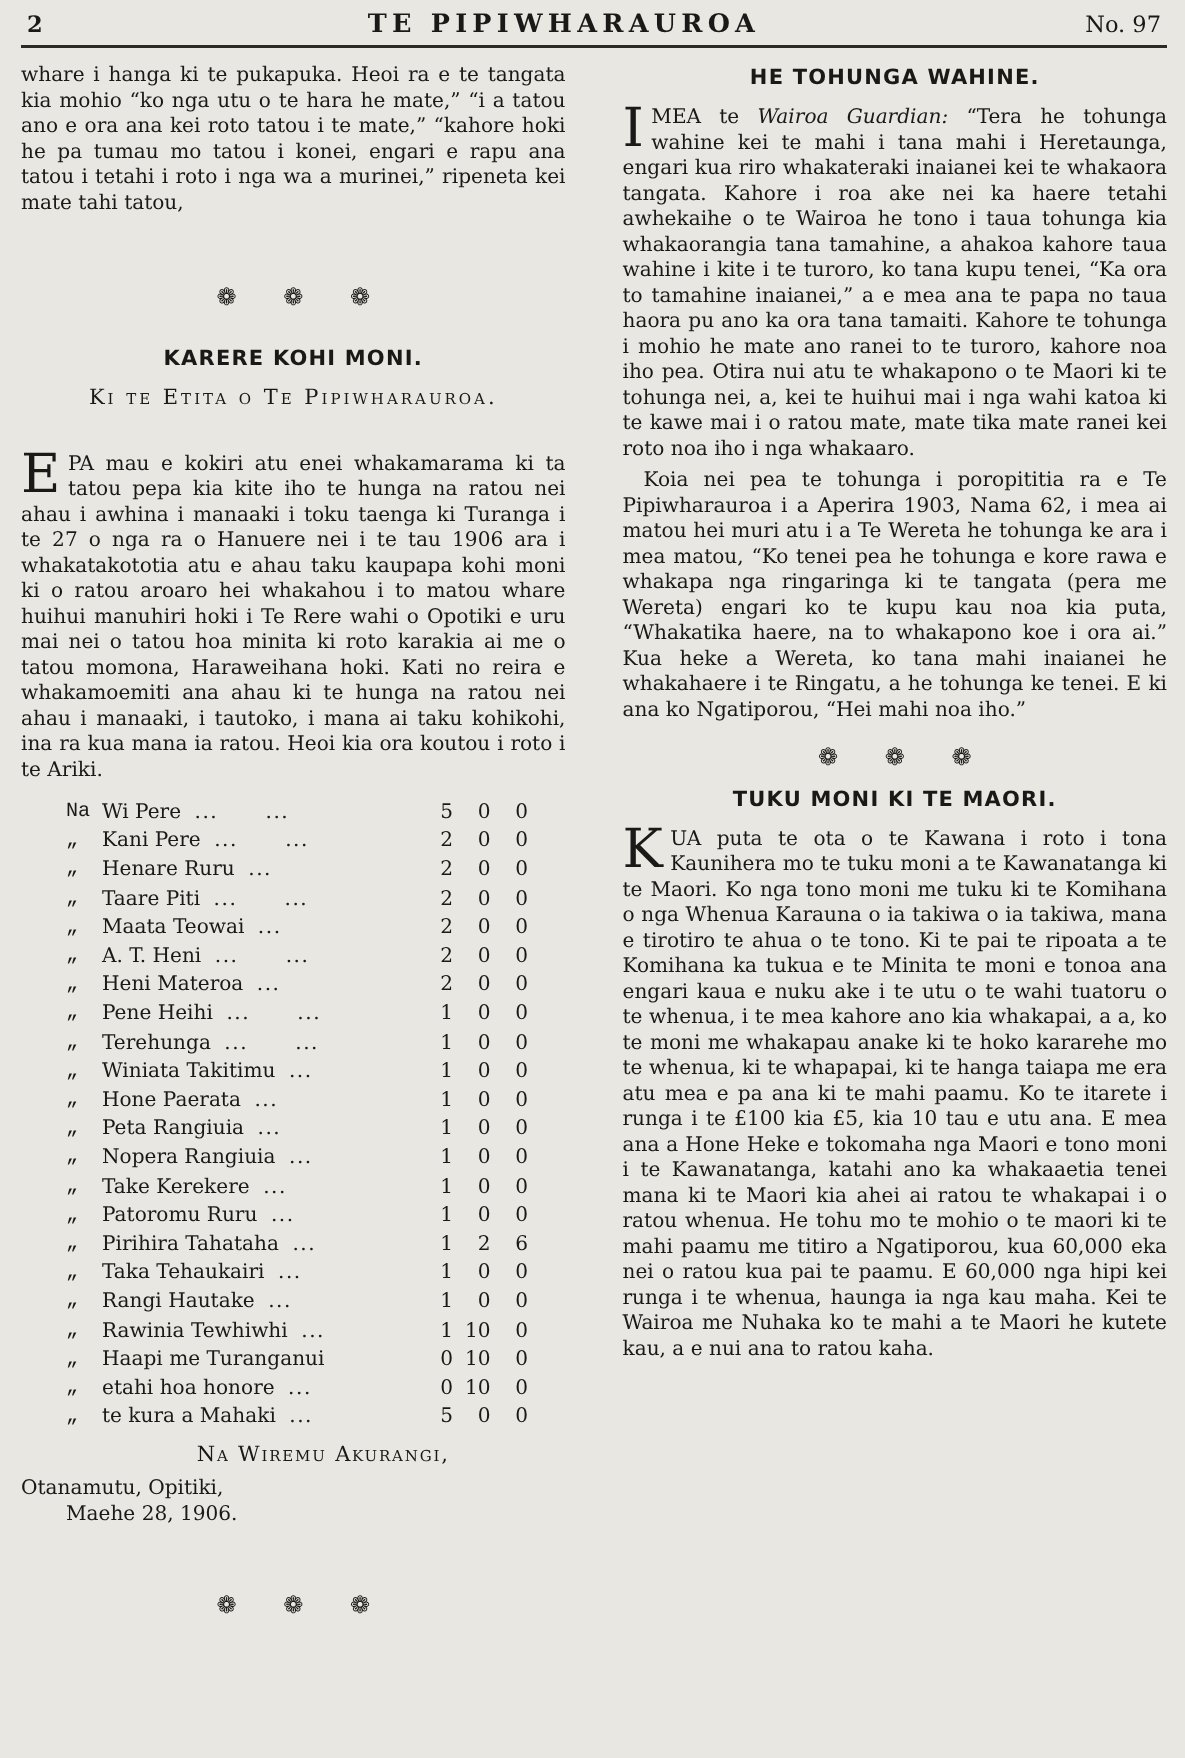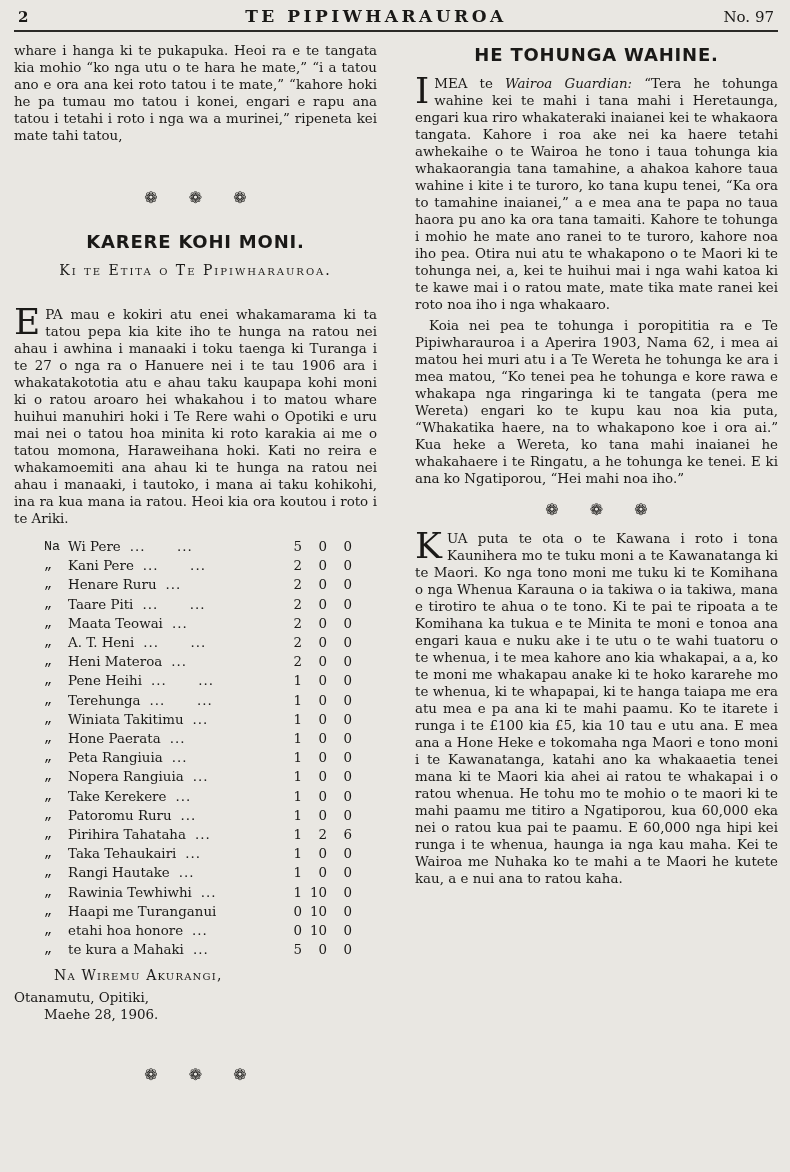--- a/index.html
+++ b/index.html
@@ -30,21 +30,21 @@
   .orn-row { text-align: center; font-size: 16px; }
   .orn-glyph { margin: 0 13px; }
   .orn-left-top { margin: 44px 0 24px; }
   .orn-left-bottom { margin: 42px 0 0; }
   .orn-right-mid { margin: 13px 0 11px; }
 
   
   .article-title {
     text-align: center; font-weight: bold; letter-spacing: 0.8px;
     font-family: "DejaVu Sans", "Liberation Sans", sans-serif;
-    font-size: 18px; margin: 2px 0 10px;
+    font-size: 14px; margin: 2px 0 10px;
   }
   .article-subtitle {
     text-align: center; font-variant: small-caps; letter-spacing: 2px;
     font-size: 14px; margin: 0 0 28px;
   }
 
   .dropcap {
     float: left; font-size: 36px; line-height: 29px;
     padding: 1px 5px 0 0; font-weight: normal;
   }
@@ -52,21 +52,21 @@
   .para-gap { margin-top: 4px; }
 
   
   .donation-table { margin: 10px 0 6px 30px; width: 308px; font-size: 13.4px; }
   .donation-row { display: flex; line-height: 19.2px; }
   .don-prefix { width: 24px; font-family: Liberation Mono, monospace; }
   .don-name { white-space: nowrap; }
   .don-leader { flex: 1; white-space: pre; padding-left: 9px; overflow: hidden; letter-spacing: 1px; }
   .don-amt { width: 25px; text-align: right; flex: none; }
 
-  .signature { font-variant: small-caps; letter-spacing: 1.2px; font-size: 14px; margin: 8px 0 6px 40px; }
+  .signature { text-align: center; font-variant: small-caps; letter-spacing: 1.2px; font-size: 14px; margin: 8px 0 6px 40px; }
   .address-line { font-size: 13.4px; line-height: 17px; }
   .date-line { font-size: 13.4px; line-height: 17px; margin-left: 30px; }
   .source-italic { font-style: italic; }
 </style>
 </head>
 <body>
 
 <div class="page">
 
   <div class="header-bar">
@@ -297,20 +297,21 @@
         <p class="body-text indent para-gap">Koia nei pea te tohunga i poropititia ra e Te Pipiwharauroa i a Aperira 1903, Nama 62, i mea ai matou hei muri atu i a Te Wereta he tohunga ke ara i mea matou, “Ko tenei pea he tohunga e kore rawa e whakapa nga ringaringa ki te tangata (pera me Wereta) engari ko te kupu kau noa kia puta, “Whakatika haere, na to whakapono koe i ora ai.”  Kua heke a Wereta, ko tana mahi inaianei he whakahaere i te Ringatu, a he tohunga ke tenei.  E ki ana ko Ngatiporou, “Hei mahi noa iho.”</p>
       </div>
 
       <div class="orn-row orn-right-mid">
         <span class="orn-glyph">❁</span>
         <span class="orn-glyph">❁</span>
         <span class="orn-glyph">❁</span>
       </div>
 
       <div>
+        <h2 class="article-title">TUKU MONI KI TE MAORI.</h2>
         <p class="body-text">
           <span class="dropcap">K</span><span>UA puta te ota o te Kawana i roto i tona Kaunihera mo te tuku moni a te Kawanatanga ki te Maori.  Ko nga tono moni me tuku ki te Komihana o nga Whenua Karauna o ia takiwa o ia takiwa, mana e tirotiro te ahua o te tono.  Ki te pai te ripoata a te Komihana ka tukua e te Minita te moni e tonoa ana engari kaua e nuku ake i te utu o te wahi tuatoru o te whenua, i te mea kahore ano kia whakapai, a a, ko te moni me whakapau anake ki te hoko kararehe mo te whenua, ki te whapapai, ki te hanga taiapa me era atu mea e pa ana ki te mahi paamu.  Ko te itarete i runga i te £100 kia £5, kia 10 tau e utu ana.  E mea ana a Hone Heke e tokomaha nga Maori e tono moni i te Kawanatanga, katahi ano ka whakaaetia tenei mana ki te Maori kia ahei ai ratou te whakapai i o ratou whenua.  He tohu mo te mohio o te maori ki te mahi paamu me titiro a Ngatiporou, kua 60,000 eka nei o ratou kua pai te paamu.  E 60,000 nga hipi kei runga i te whenua, haunga ia nga kau maha.  Kei te Wairoa me Nuhaka ko te mahi a te Maori he kutete kau, a e nui ana to ratou kaha.</span>
         </p>
       </div>
 
     </div>
 
   </div>
 </div>
 

